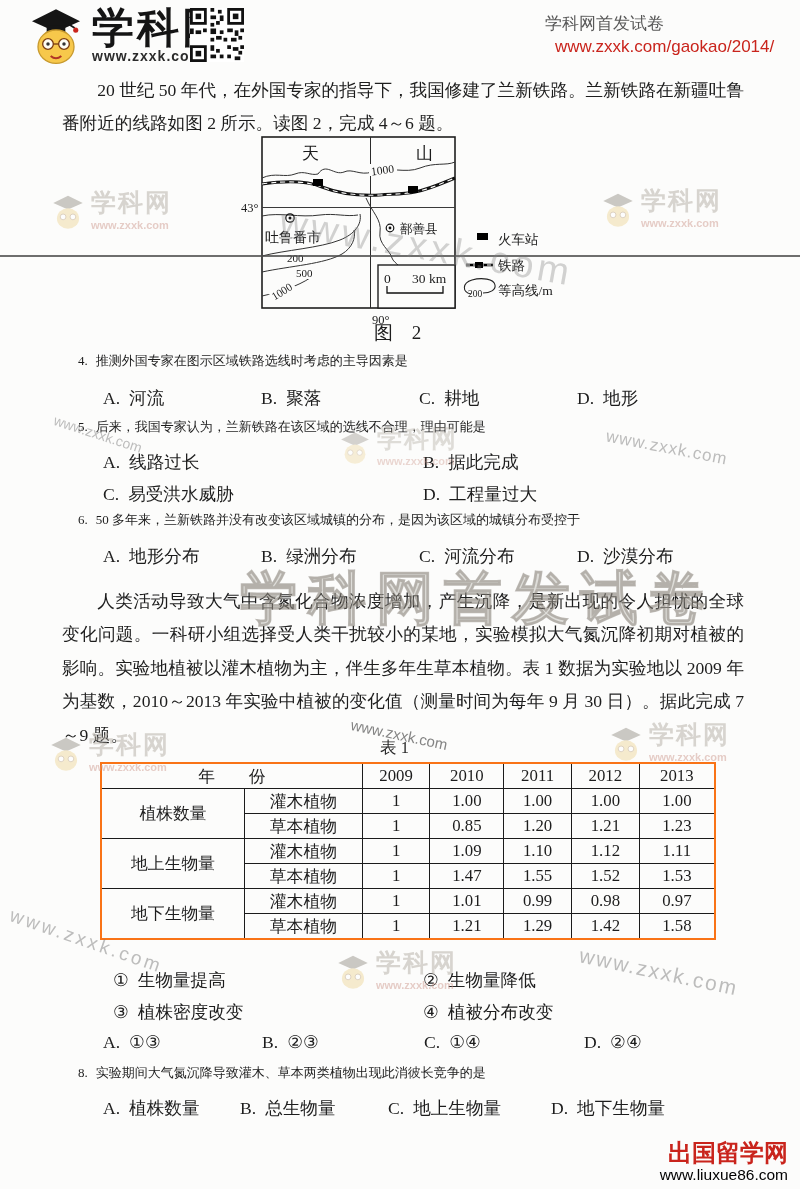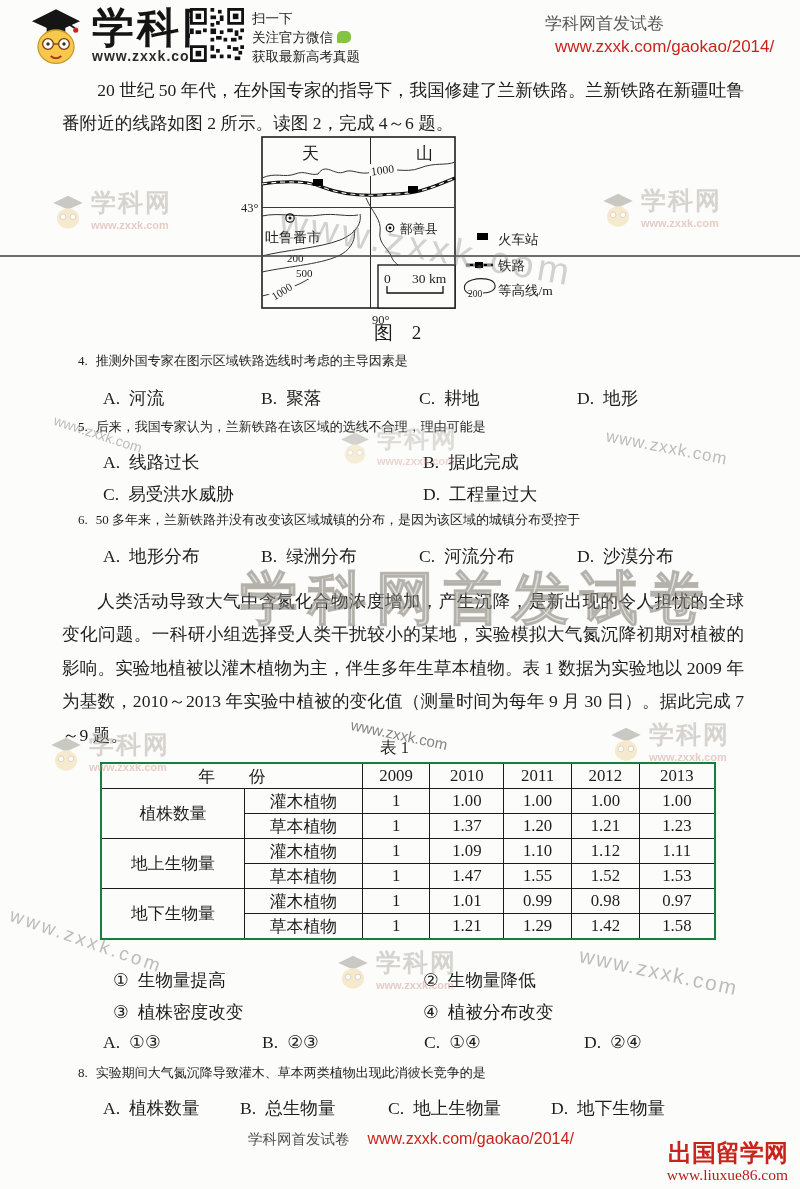--- a/index.html
+++ b/index.html
@@ -24,31 +24,31 @@
   .qline{font-size:13px;white-space:nowrap;}
   .qnum{margin-right:8px;}
   .opt{position:absolute;font-size:17.6px;white-space:nowrap;}
   .opt .ol{margin-right:9px;}
 
   
   .map-svg text{font-family:"Liberation Serif",serif;fill:#1b1b1b;}
   .fig-caption{font-size:19px;letter-spacing:7px;}
 
   
-  .data-table{border-collapse:collapse;border:2px solid #15803d;background:transparent;}
+  .data-table{border-collapse:collapse;border:2px solid #f97316;background:transparent;}
   .data-table td{border:1.4px solid #1b1b1b;text-align:center;font-size:16.8px;
                  height:24px;padding:0 2px;white-space:nowrap;}
   .tbl-caption{font-size:16.5px;color:#2a2a2a;}
 
   
   .page-info{width:800px;text-align:center;font-size:17.8px;}
   .footer-brand{font-family:"Liberation Sans",sans-serif;font-size:14.5px;color:#4c4c4c;}
   .footer-url{font-family:"Liberation Sans",sans-serif;font-size:16px;color:#c9241c;margin-left:18px;}
   .ext-name{font-size:24px;font-weight:bold;color:#c9241c;line-height:26px;}
-  .ext-url{font-family:Liberation Serif, serif;font-size:15.5px;color:#b91c1c;}
+  .ext-url{font-family:Liberation Sans, sans-serif;font-size:15.5px;color:#000000;}
 
   
   .wm{pointer-events:none;}
   .wm-logo{display:flex;align-items:center;gap:5px;opacity:.5;}
   .wm-logo .t1{font-family:"Liberation Sans",sans-serif;font-size:25px;font-weight:900;
                color:#b3ada4;letter-spacing:2px;line-height:24px;}
   .wm-logo .t2{font-family:"Liberation Sans",sans-serif;font-size:11px;font-weight:bold;color:#cf9d92;}
   .wm-diag{font-family:"Liberation Sans",sans-serif;color:rgba(125,125,125,.5);white-space:nowrap;}
   .wm-banner{font-size:58px;font-weight:bold;letter-spacing:10px;white-space:nowrap;
              color:rgba(165,160,152,.34);-webkit-text-stroke:1px rgba(128,122,114,.45);}
@@ -116,25 +116,20 @@
         <rect x="20" y="20" width="2" height="2"></rect>
       <rect x="23" y="21" width="3" height="2"></rect>
         <rect x="27" y="20" width="2" height="2"></rect>
       <rect x="11" y="25" width="3" height="2"></rect>
         <rect x="16" y="25" width="2" height="2"></rect>
         <rect x="20" y="25" width="2" height="2"></rect>
       <rect x="24" y="26" width="3" height="2"></rect>
         <rect x="26" y="23" width="2" height="2"></rect>
     </g>
   </svg>
-  <div class="abs qr-caption" style="left:252px;top:9px">
-    <div>扫一下</div>
-    <div><span>关注官方微信</span><span class="wechat-icon"></span></div>
-    <div>获取最新高考真题</div>
-  </div>
   <div class="abs" style="left:545px;top:12px">
     <div class="issue-title">学科网首发试卷</div>
     <div class="issue-url" style="padding-left:10px;margin-top:2px">www.zxxk.com/gaokao/2014/</div>
   </div>
 
   <div class="abs para" style="left:62px;top:74px;width:682px">20 世纪 50 年代，在外国专家的指导下，我国修建了兰新铁路。兰新铁路在新疆吐鲁番附近的线路如图 2 所示。读图 2，完成 4～6 题。</div>
 
   <svg class="abs map-svg" style="left:240px;top:134px" width="332" height="218" viewBox="0 0 332 218">
 
     <rect x="22" y="3" width="193" height="171" fill="none" stroke="#1e1e1e" stroke-width="1.6"></rect>
@@ -245,21 +240,21 @@
       <td>灌木植物</td>
       <td>1</td>
       <td>1.00</td>
       <td>1.00</td>
       <td>1.00</td>
       <td>1.00</td>
     </tr>
     <tr>
       <td>草本植物</td>
       <td>1</td>
-      <td>1.37</td>
+      <td>0.85</td>
       <td>1.20</td>
       <td>1.21</td>
       <td>1.23</td>
     </tr>
     <tr>
       <td rowspan="2">地上生物量</td>
       <td>灌木植物</td>
       <td>1</td>
       <td>1.09</td>
       <td>1.10</td>
@@ -304,23 +299,20 @@
   <span class="opt" style="left:584px;top:1032px"><span class="ol">D.</span><span>②④</span></span>
 
   <div class="abs qline" style="left:78px;top:1064px">
     <span class="qnum">8.</span><span>实验期间大气氮沉降导致灌木、草本两类植物出现此消彼长竞争的是</span>
   </div>
   <span class="opt" style="left:103px;top:1096px"><span class="ol">A.</span><span>植株数量</span></span>
   <span class="opt" style="left:240px;top:1096px"><span class="ol">B.</span><span>总生物量</span></span>
   <span class="opt" style="left:388px;top:1096px"><span class="ol">C.</span><span>地上生物量</span></span>
   <span class="opt" style="left:551px;top:1096px"><span class="ol">D.</span><span>地下生物量</span></span>
 
-  <div class="abs nowrap" style="left:248px;top:1130px">
-    <span class="footer-brand">学科网首发试卷</span><span class="footer-url">www.zxxk.com/gaokao/2014/</span>
-  </div>
   <div class="abs" style="right:12px;top:1140px;text-align:right">
     <div class="ext-name">出国留学网</div>
     <div class="ext-url">www.liuxue86.com</div>
   </div>
 
   <div class="abs scan-line" style="left:0;top:255px;width:800px;height:2px"></div>
 
   <div class="abs wm wm-logo" style="left:50px;top:190px">
     <svg width="36" height="40" viewBox="0 0 44 48">
         <polygon points="4,13 22,4 40,13 22,21" fill="#9a958c"></polygon>

